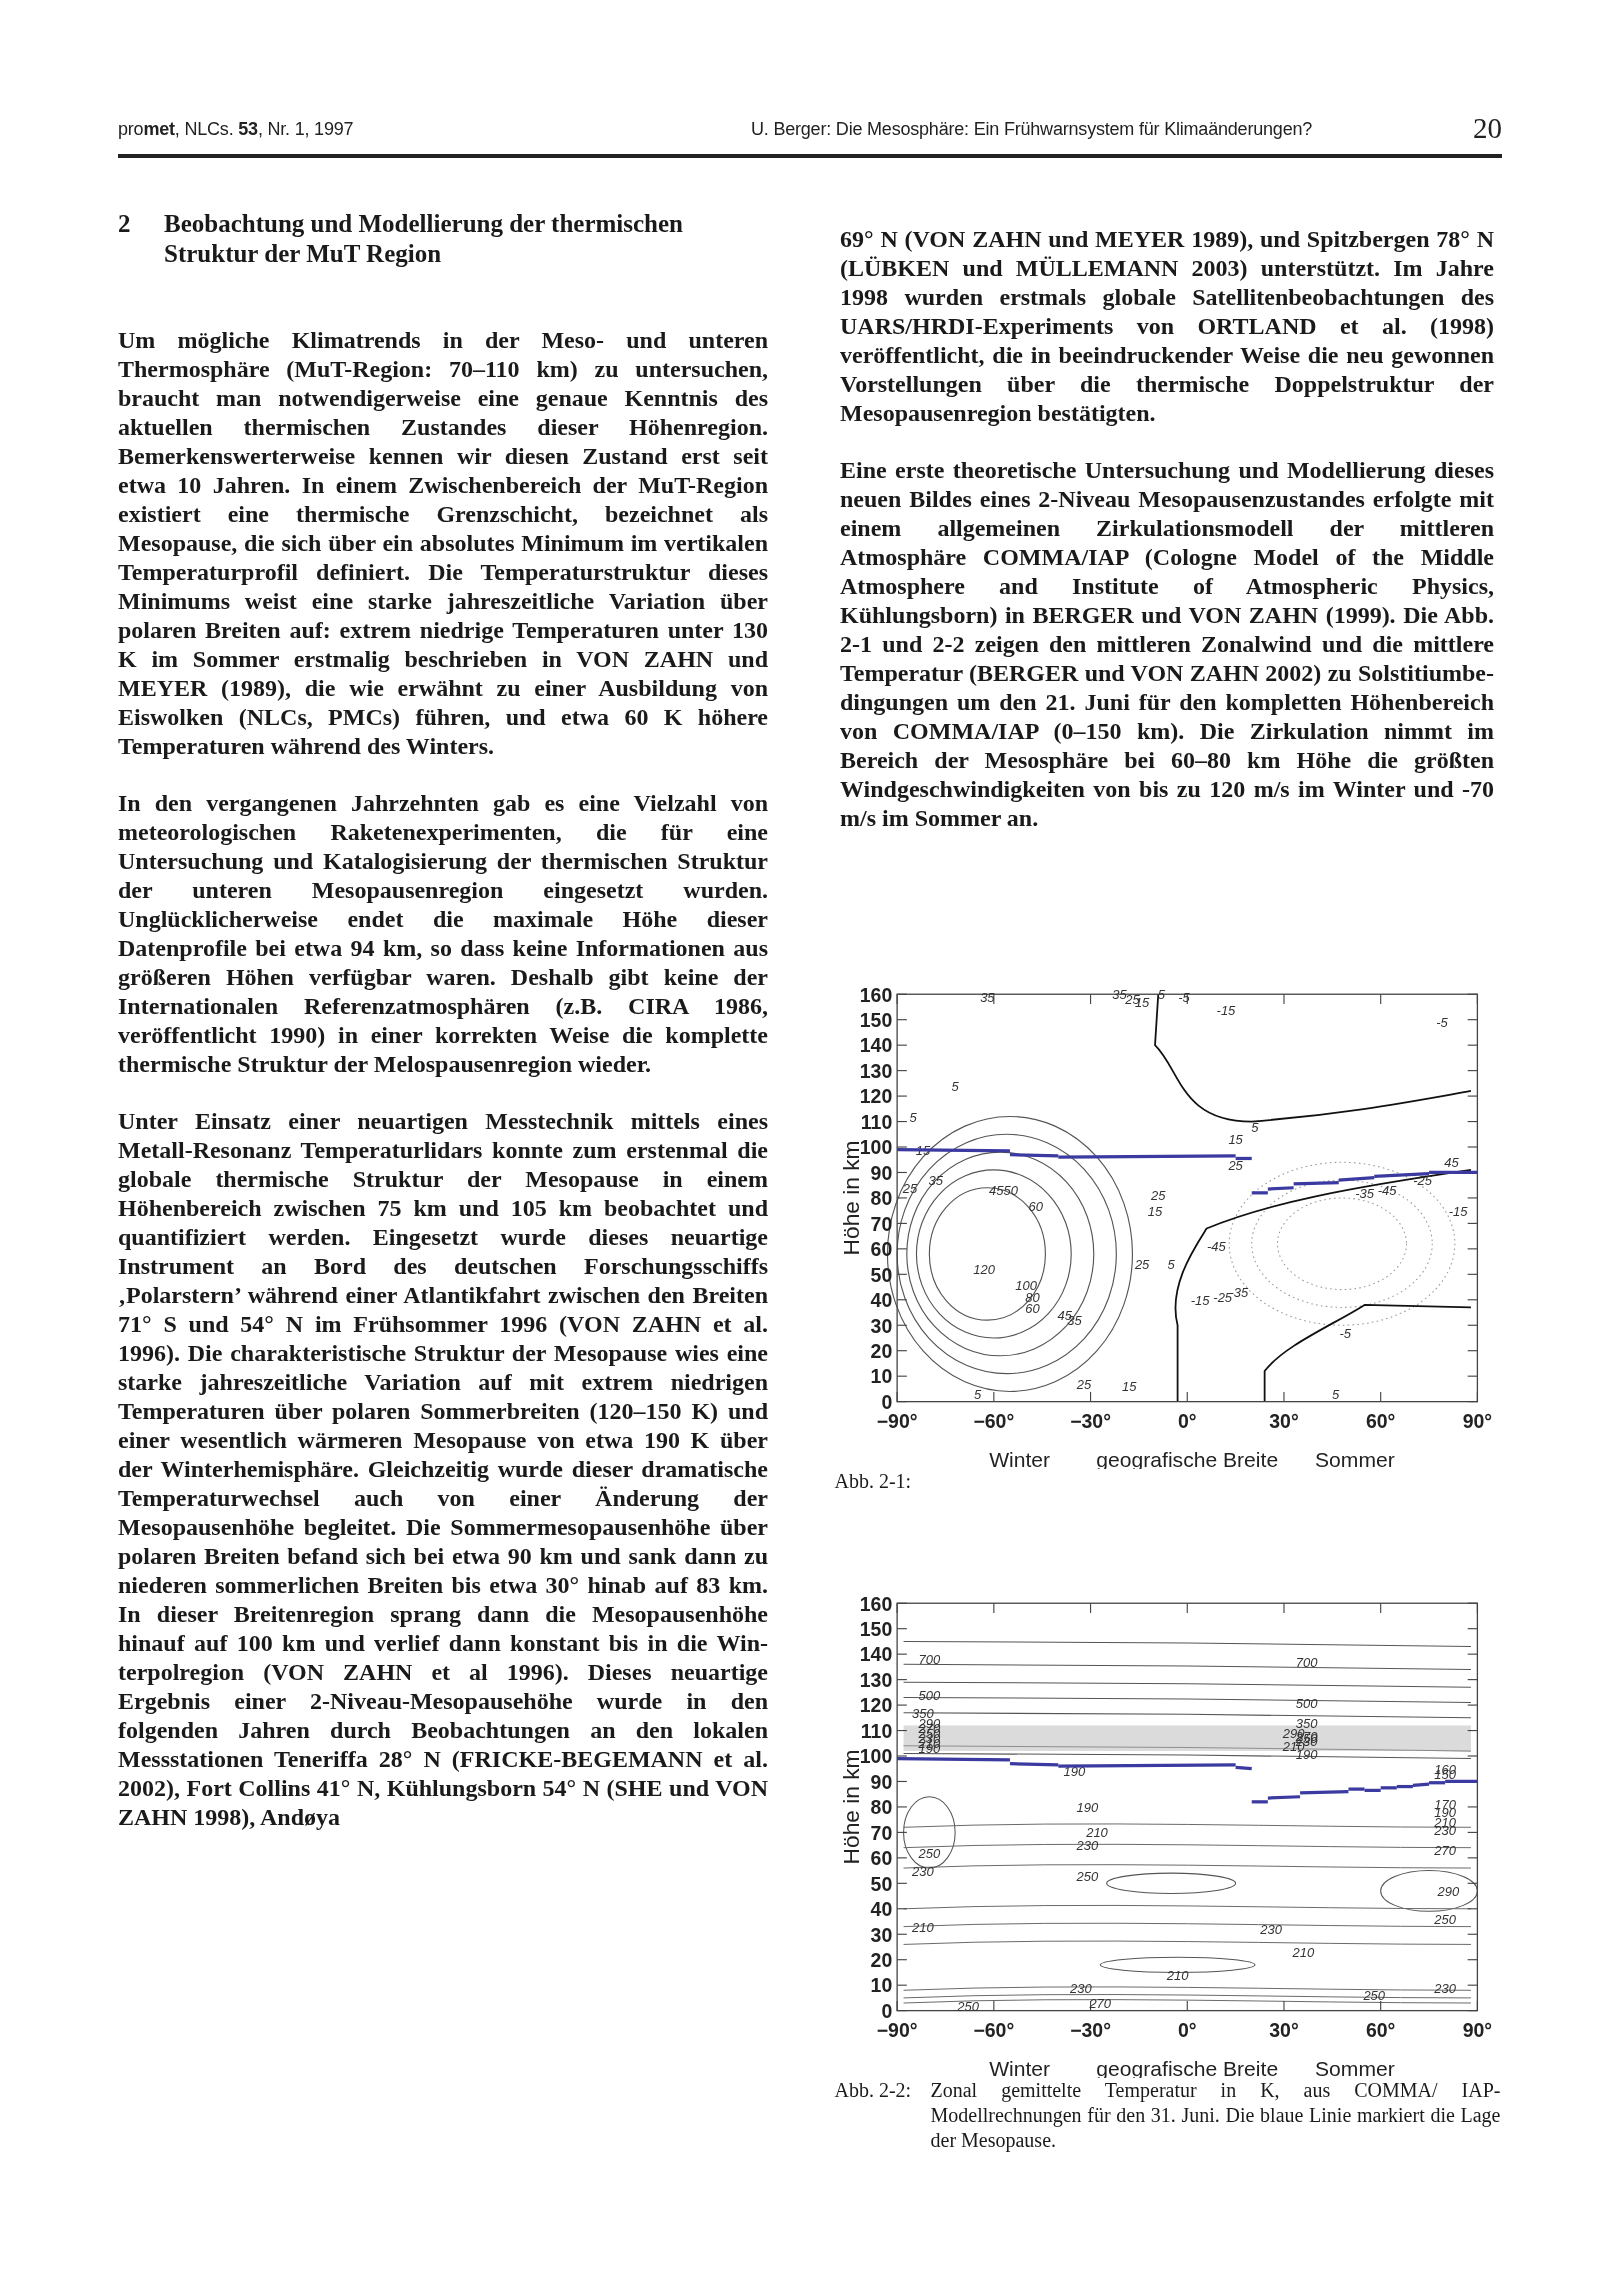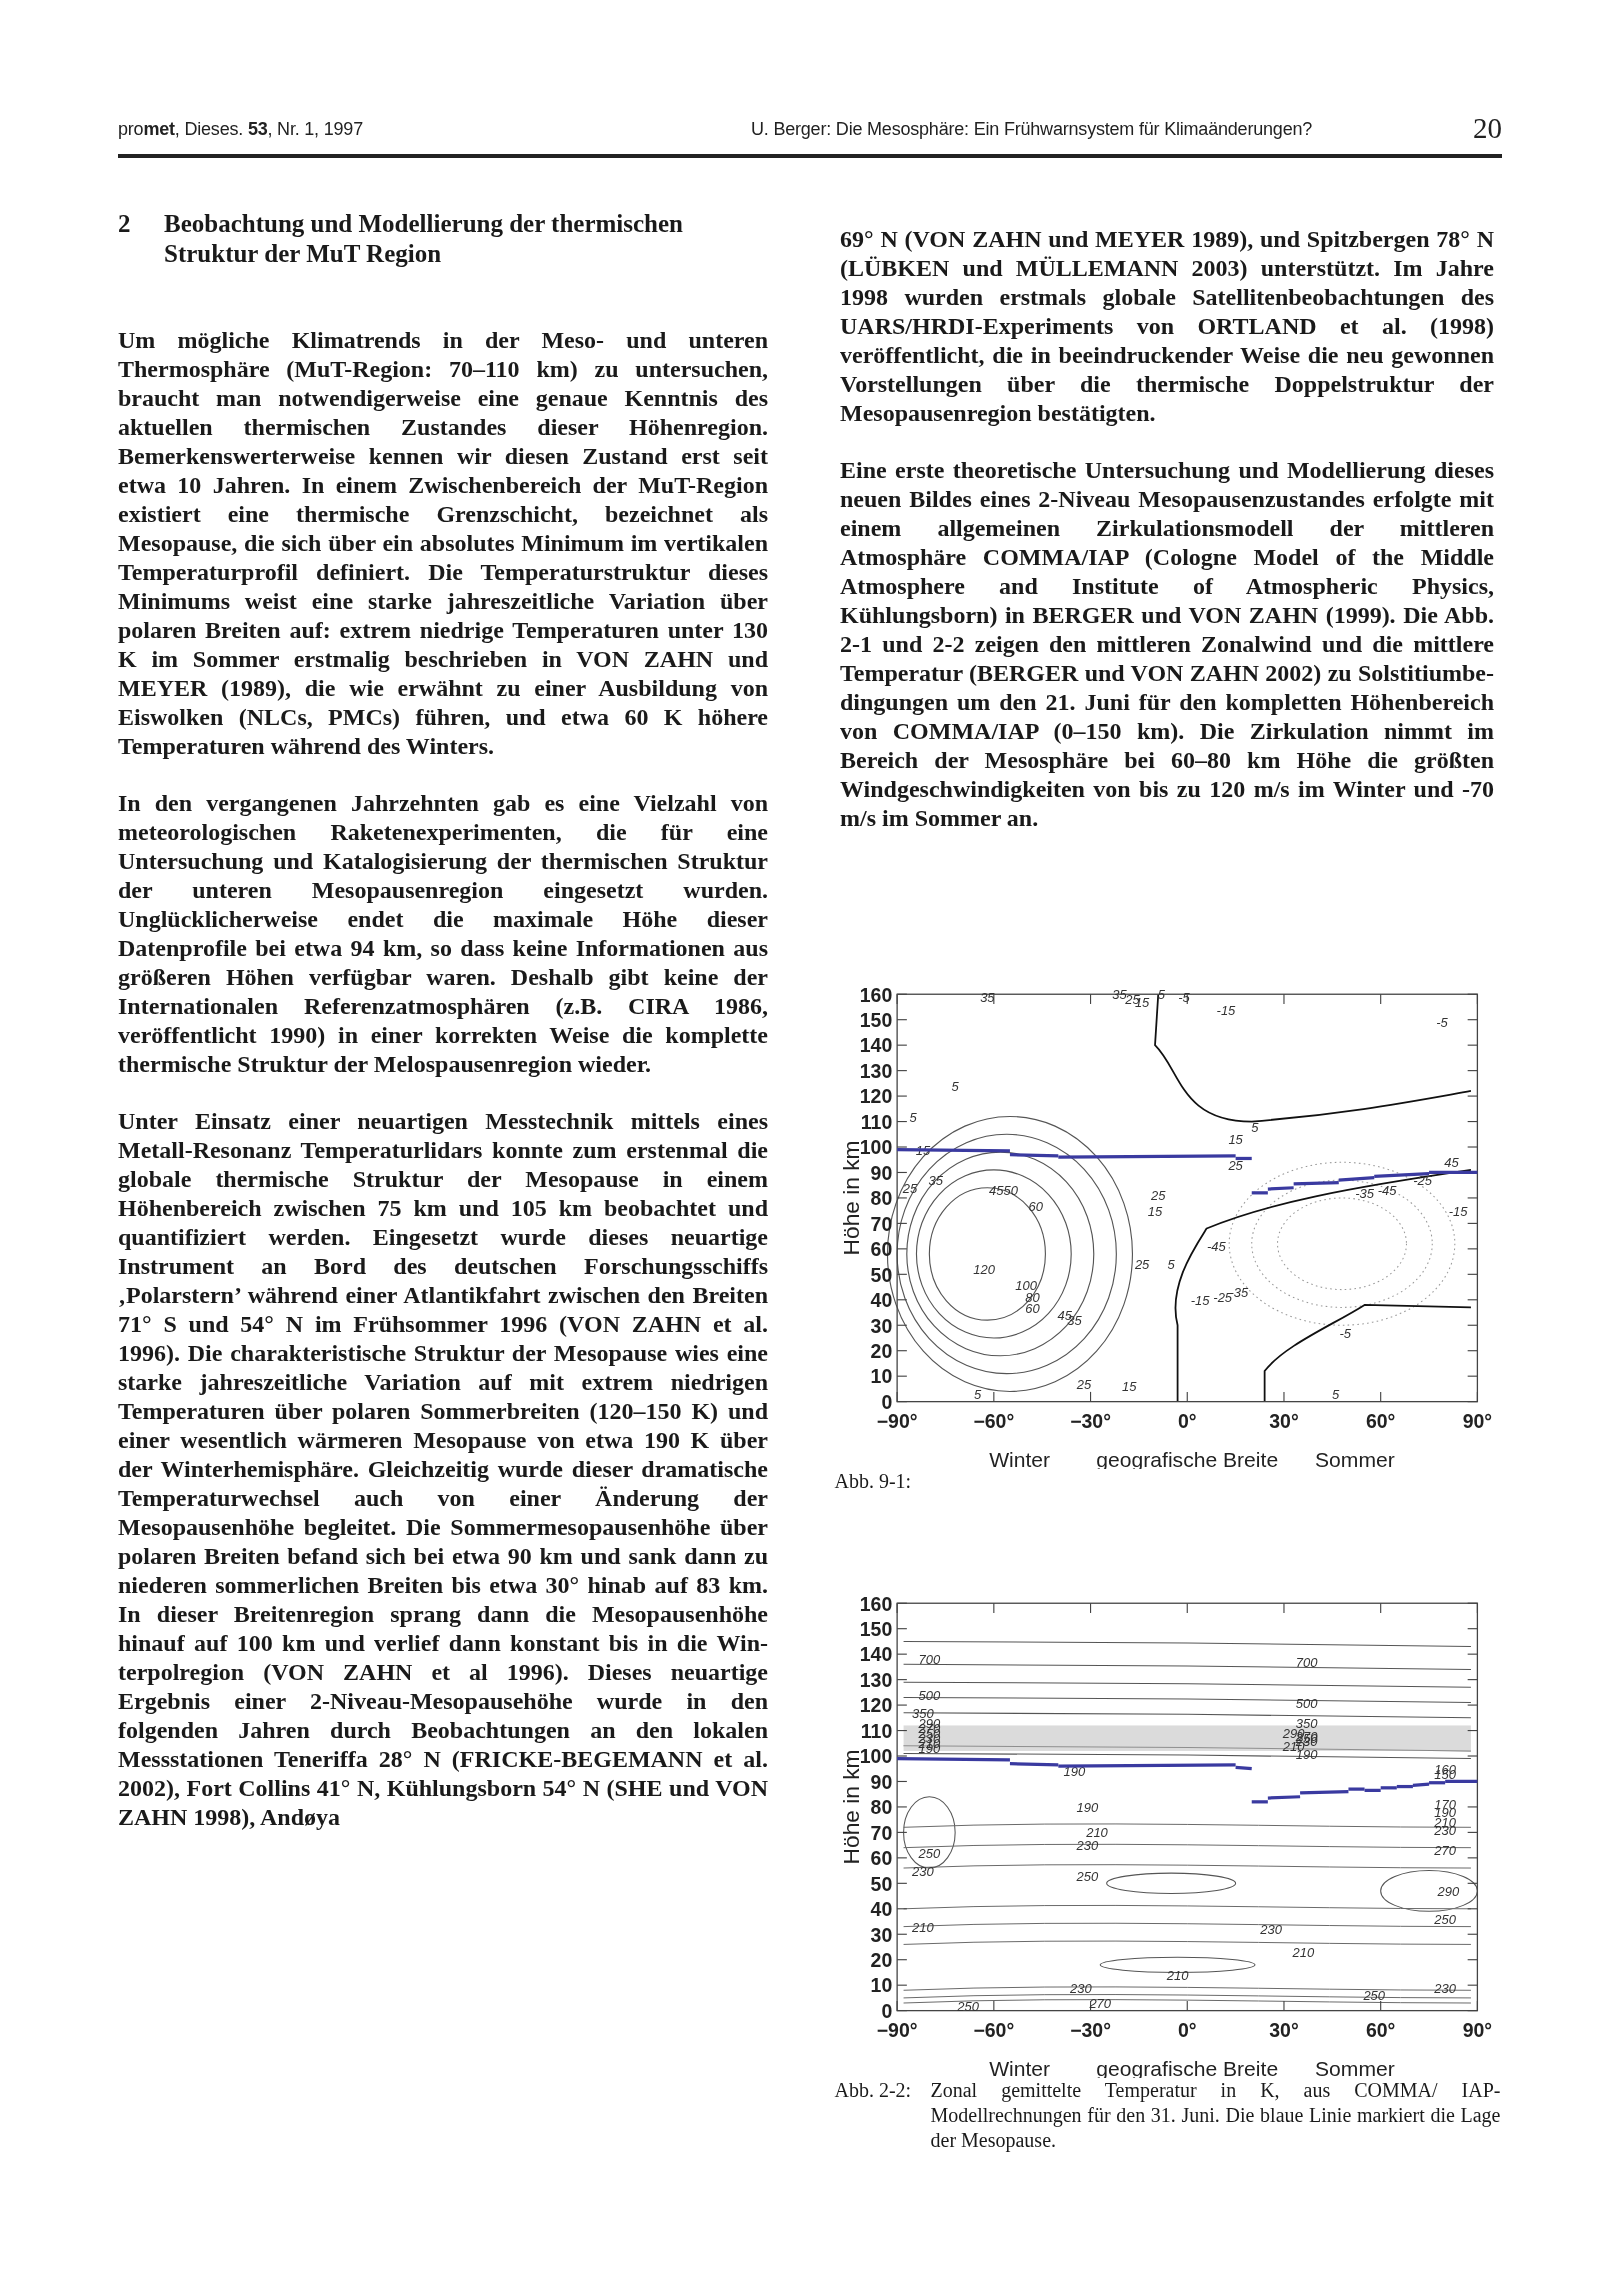--- a/index.html
+++ b/index.html
@@ -18,21 +18,21 @@
   .sec .num{width:46px;flex:none;}
   .fig{position:absolute;left:828px;width:682px;}
   .fig svg{display:block;}
   .caption{font-family:"Liberation Serif",serif;font-size:20px;line-height:25px;display:flex;margin-left:6.5px;width:666px;text-align:justify;}
   .caption .lbl{flex:none;width:96px;}
 </style>
 </head>
 <body>
 
 <div class="hdr">
-  <span class="journal"><span>pro</span><b>met</b><span>, Dieses. </span><b style="font-style:normal">53</b><span>, Nr. 1, 1997</span></span>
+  <span class="journal"><span>pro</span><b>met</b><span>, NLCs. </span><b style="font-style:normal">53</b><span>, Nr. 1, 1997</span></span>
   <span class="runtitle">U. Berger: Die Mesosphäre: Ein Frühwarnsystem für Klimaänderungen?</span>
   <span class="pageno">20</span>
 </div>
 <div class="rule"></div>
 
 <div class="col left">
   <div class="sec">
     <span class="num">2</span>
     <span>Beobachtung und Modellierung der thermischen Struktur der MuT Region</span>
   </div>
@@ -185,21 +185,21 @@
       <line x1="283.6111111111111" y1="220.8" x2="502.08333333333337" y2="219.23125" stroke="#3a3aa0" stroke-width="4"></line>
       <line x1="502.08333333333337" y1="222.36874999999998" x2="521.9444444444445" y2="222.36874999999998" stroke="#3a3aa0" stroke-width="4"></line>
       <line x1="521.9444444444445" y1="264.725" x2="541.8055555555555" y2="264.725" stroke="#3a3aa0" stroke-width="4"></line>
       <line x1="541.8055555555555" y1="260.01875" x2="573.5833333333334" y2="258.45" stroke="#3a3aa0" stroke-width="4"></line>
       <line x1="573.5833333333334" y1="253.74374999999998" x2="629.1944444444445" y2="252.175" stroke="#3a3aa0" stroke-width="4"></line>
       <line x1="629.1944444444445" y1="249.03750000000002" x2="672.8888888888889" y2="245.89999999999998" stroke="#3a3aa0" stroke-width="4"></line>
       <line x1="672.8888888888889" y1="244.33125" x2="740.4166666666666" y2="241.19375000000002" stroke="#3a3aa0" stroke-width="4"></line>
       <line x1="740.4166666666666" y1="239.625" x2="800" y2="239.625" stroke="#3a3aa0" stroke-width="4"></line>
     </svg>
   <div class="caption">
-    <span class="lbl">Abb. 9-1:</span>
+    <span class="lbl">Abb. 2-1:</span>
   </div>
 </div>
 
 <div class="fig" id="fig1" style="top:1587px;">
   <svg width="682" height="491" viewBox="0 0 840 605">
       <g>
         <path d="M92.94444444444444,67.0625 C323.3333333333333,67.0625 561.6666666666666,70.19999999999999 792.0555555555555,73.33749999999998" fill="none" stroke="#555" stroke-width="1.3"></path>
         <path d="M92.94444444444444,95.30000000000001 C323.3333333333333,95.30000000000001 561.6666666666666,98.4375 792.0555555555555,101.57499999999999" fill="none" stroke="#555" stroke-width="1.3"></path>
         <path d="M92.94444444444444,117.26249999999999 C323.3333333333333,117.26249999999999 561.6666666666666,120.39999999999998 792.0555555555555,123.53750000000002" fill="none" stroke="#555" stroke-width="1.3"></path>
         <path d="M92.94444444444444,136.08749999999998 C323.3333333333333,136.08749999999998 561.6666666666666,139.22500000000002 792.0555555555555,142.3625" fill="none" stroke="#555" stroke-width="1.3"></path>

